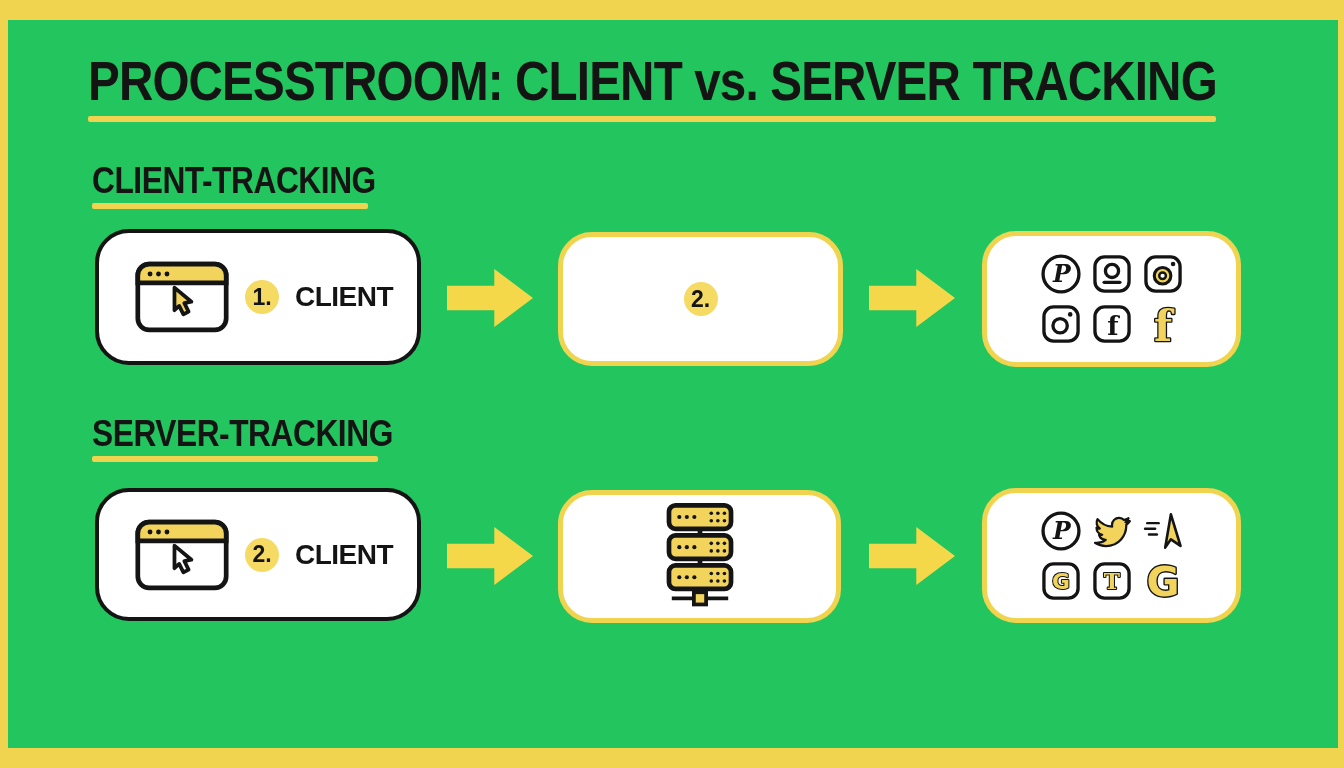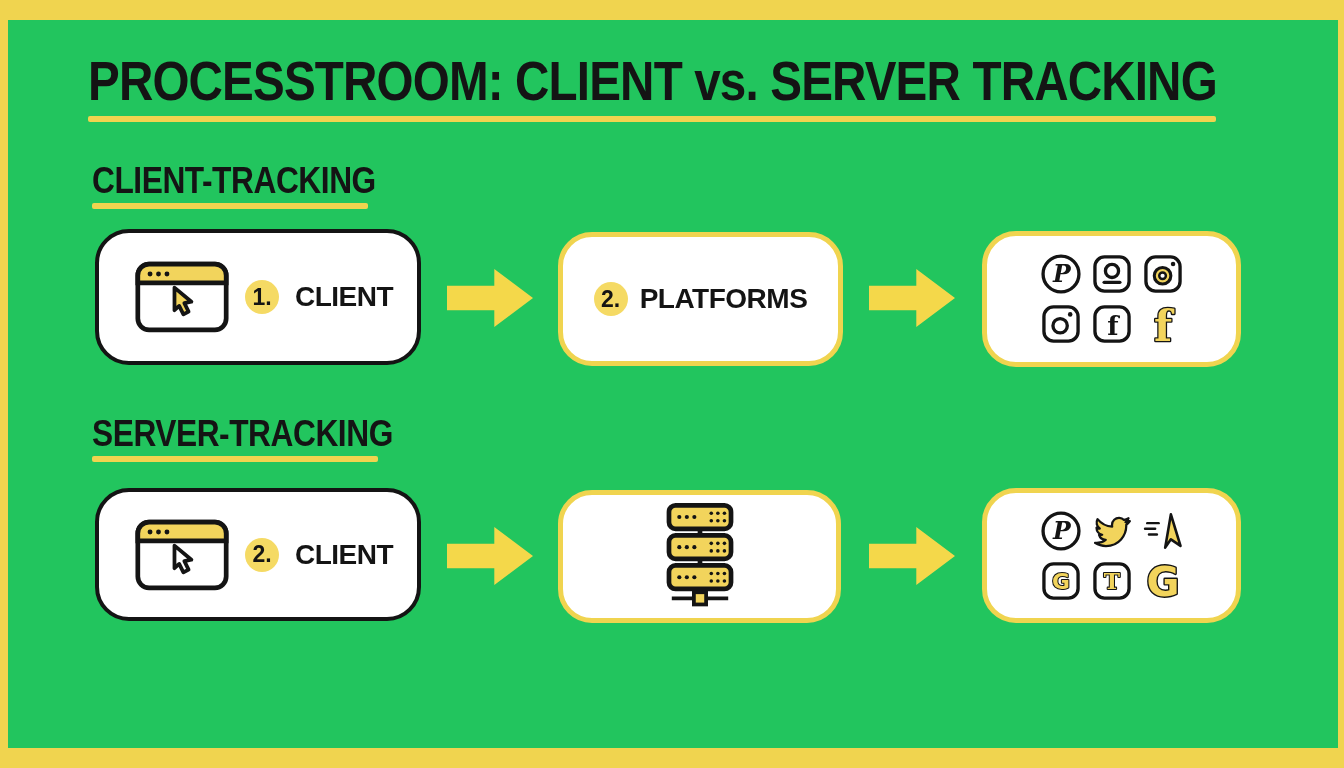--- a/index.html
+++ b/index.html
@@ -82,21 +82,20 @@
       <path d="M42 28 L60 43 L52.5 44.5 L57 53.5 L51.5 56.5 L47 47.5 L42 52 Z" fill="var(--icon-yellow,#F2D45C)" stroke="#141414" stroke-width="4" stroke-linejoin="round"></path>
     </svg>
     <span class="badge">1.</span>
     <span class="step-label">CLIENT</span>
   </div>
 
   <div class="arrow a1"></div>
 
   <div class="box yellow-box" style="left:558px;top:232px;width:285px;height:134px;">
     <span class="badge">2.</span>
-    <span class="step-label">PLATFORMS</span>
   </div>
 
   <div class="arrow a2"></div>
 
   <div class="box yellow-box" style="left:982px;top:231px;width:259px;height:136px;">
     <div class="icon-grid">
       <svg viewBox="0 0 48 48">
         <circle cx="24" cy="24" r="20.5" fill="none" stroke="#141414" stroke-width="3.8"></circle>
         <text x="25" y="33" text-anchor="middle" font-size="27" font-style="italic" font-weight="bold" font-family="DejaVu Serif, serif" fill="#141414">P</text>
       </svg>

